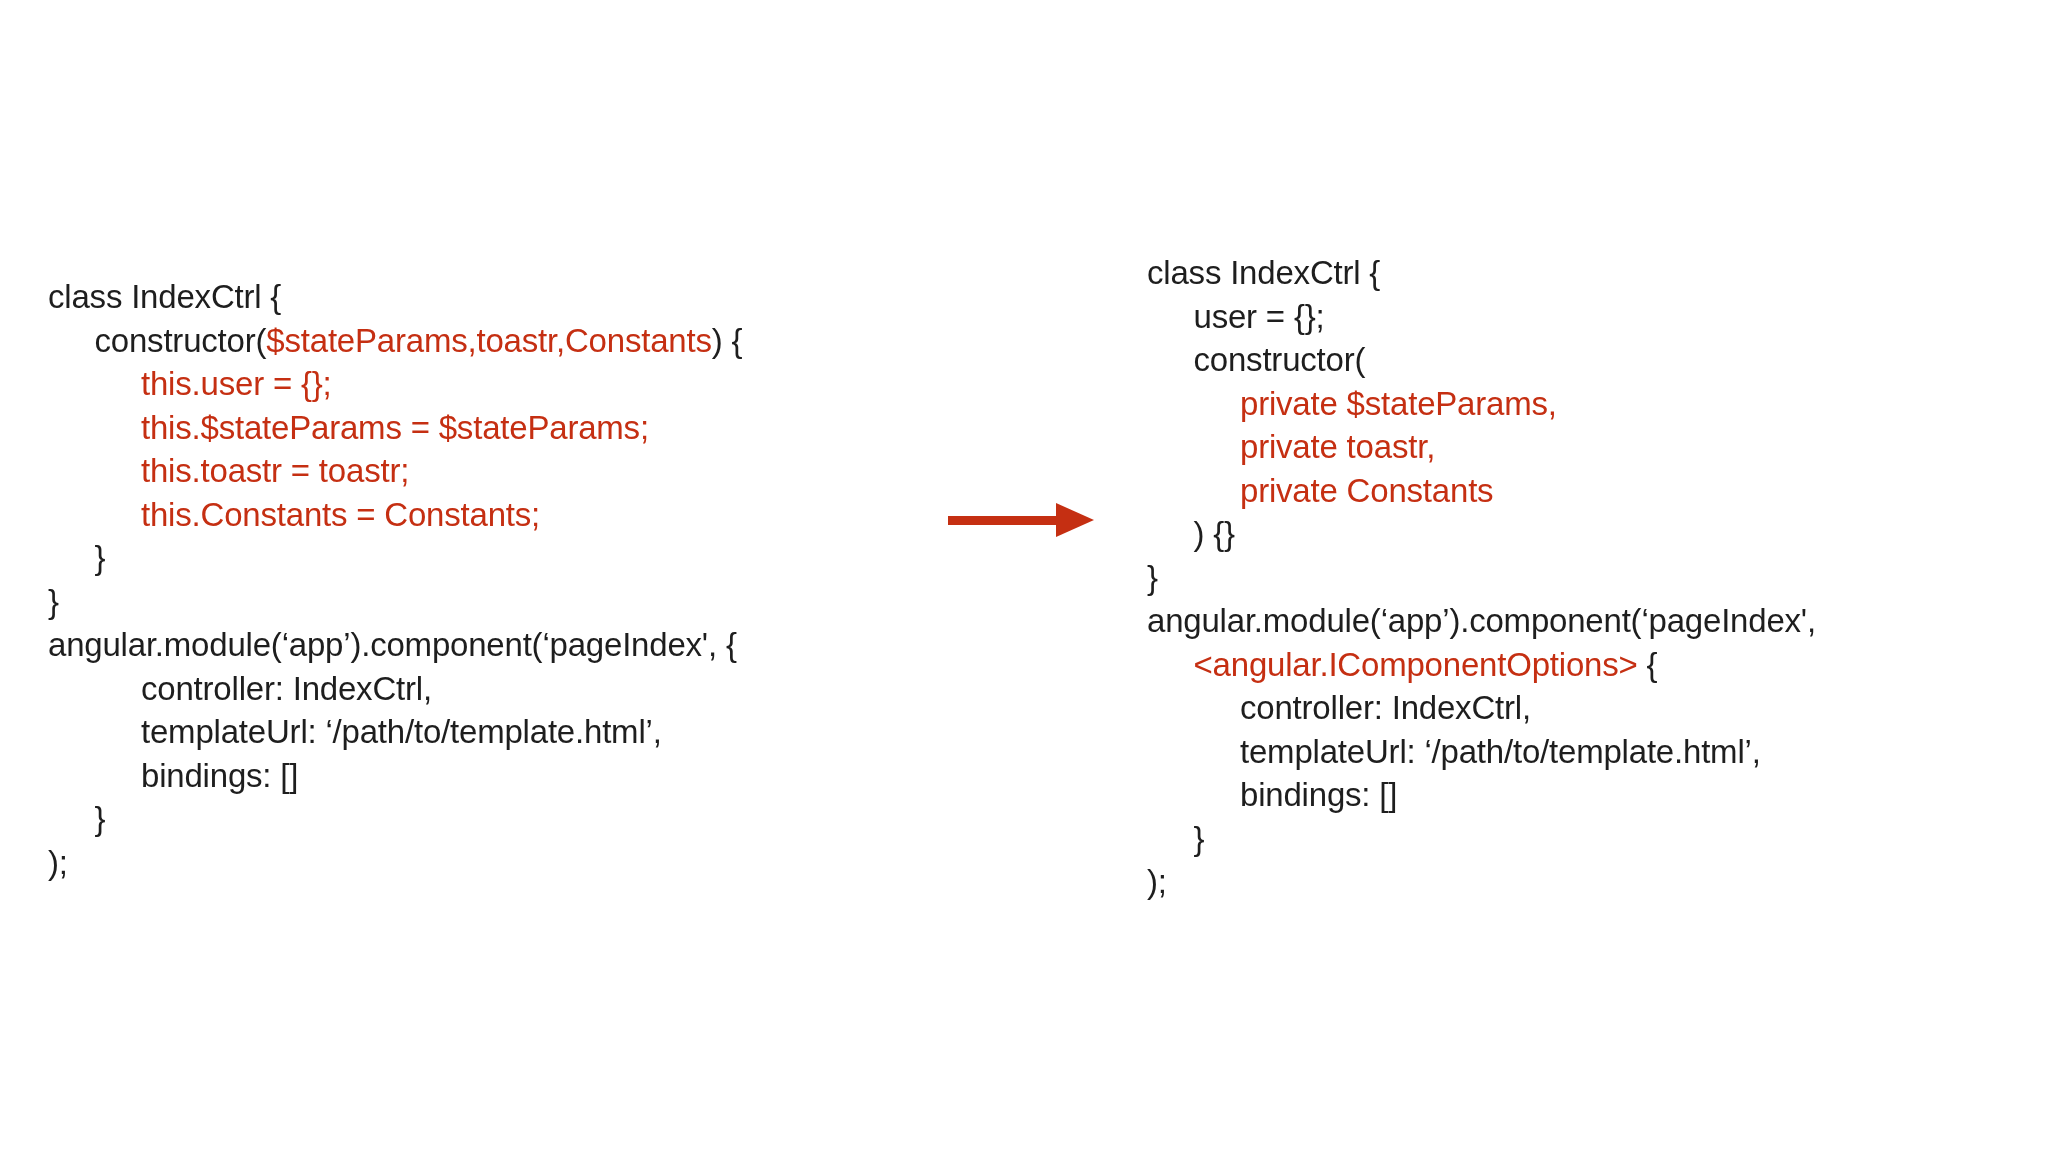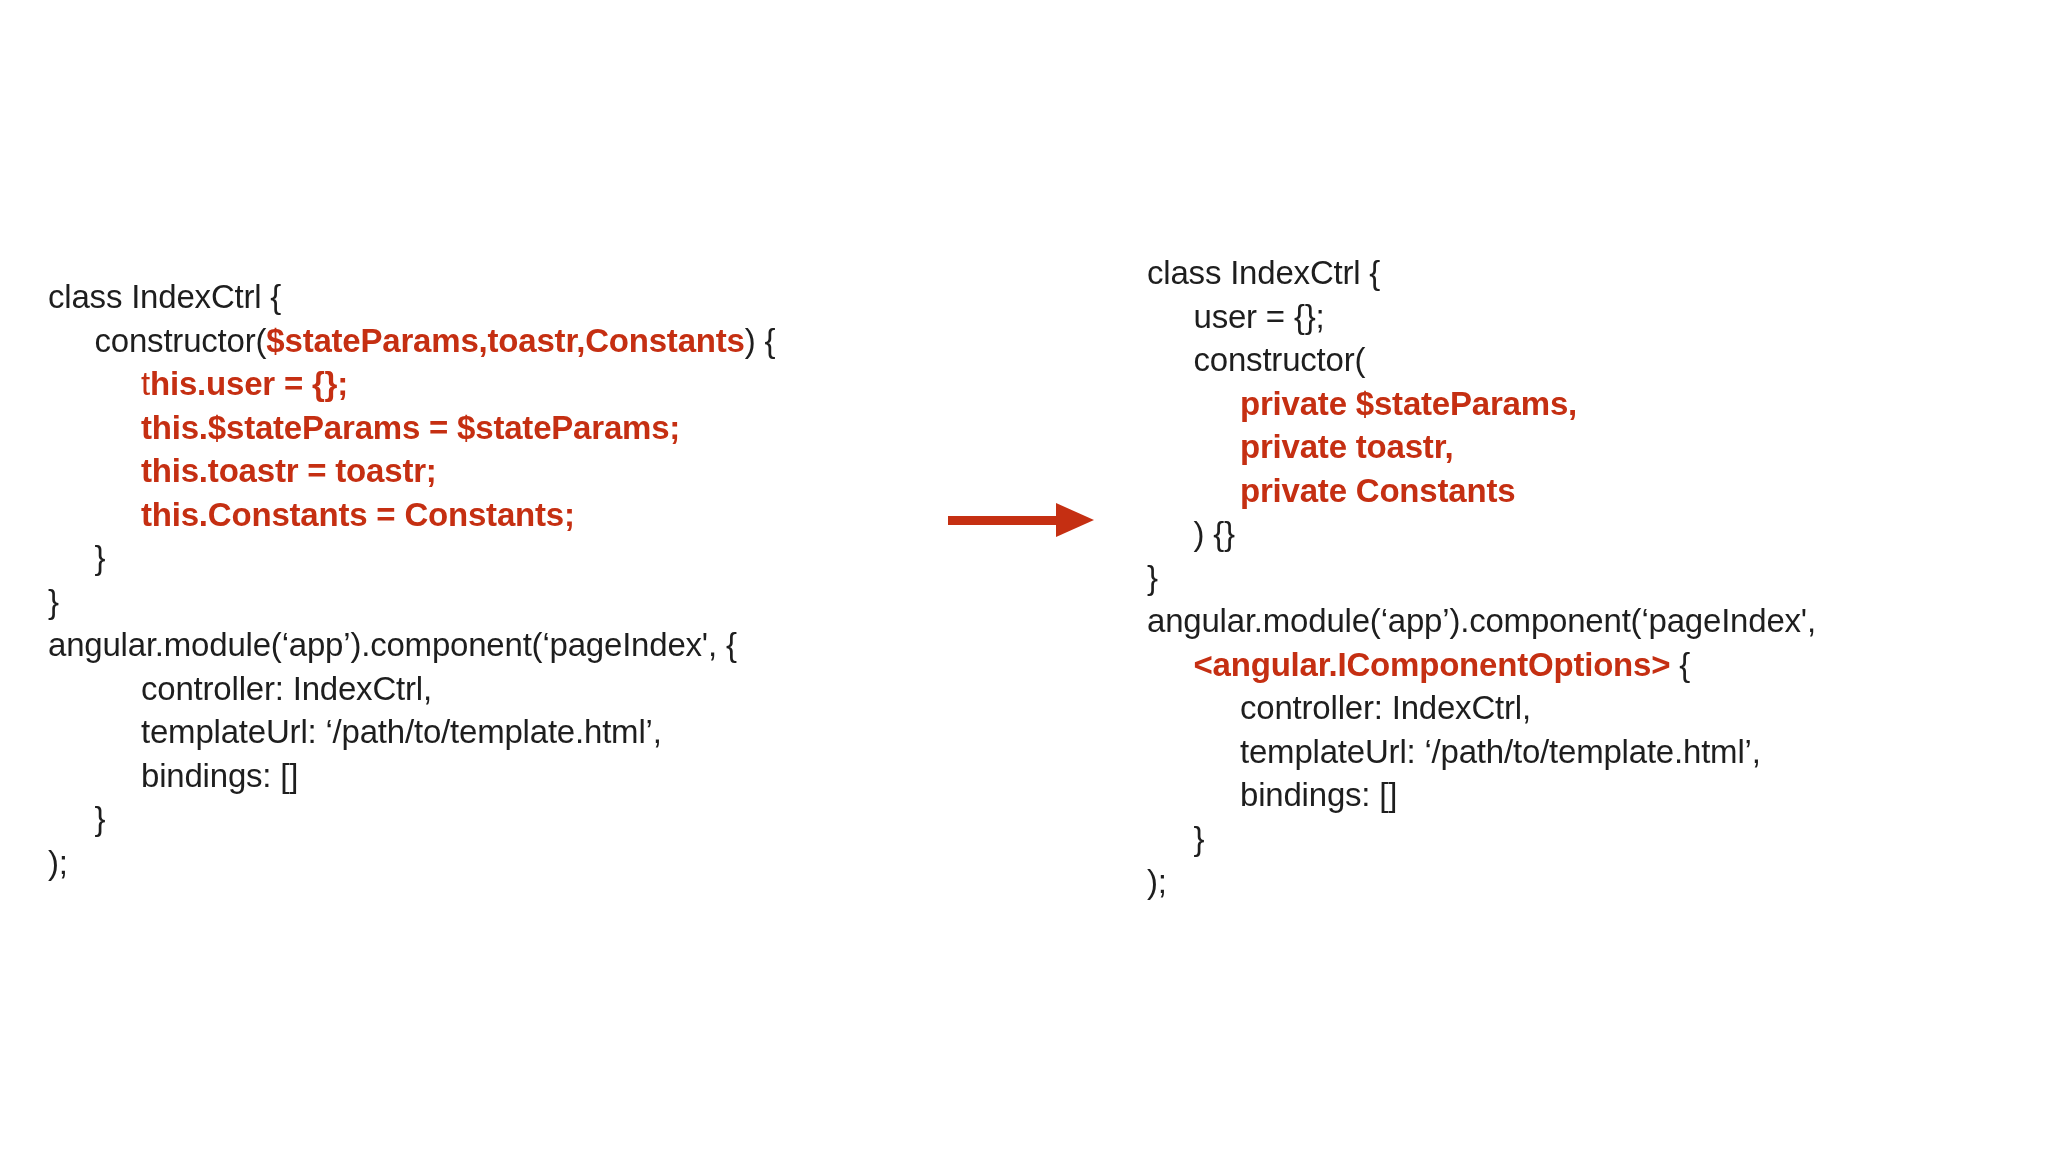--- a/index.html
+++ b/index.html
@@ -23,21 +23,21 @@
     font-size: 33px;
     line-height: 43.5px;
     color: var(--ink, #1e1e1e);
     white-space: pre;
     letter-spacing: -0.2px;
   }
   .code-left  { left: 48px;  top: 275px; }
   .code-right { left: 1147px; top: 251px; }
   .line { display: block; }
   .seg-p { color: var(--ink, #1e1e1e); font-weight: 400; }
-  .seg-b { color: var(--accent, #c52f12); font-weight: 700; margin-top: 44px; }
+  .seg-b { color: var(--accent, #c52f12); font-weight: 400; margin-top: 44px; }
   .seg-r { color: var(--accent, #c52f12); font-weight: 400; }
   .arrow {
     position: absolute;
     left: 948px;
     top: 503px;
     width: 146px;
     height: 34px;
     color: var(--accent, #c52f12);
   }
 </style>

